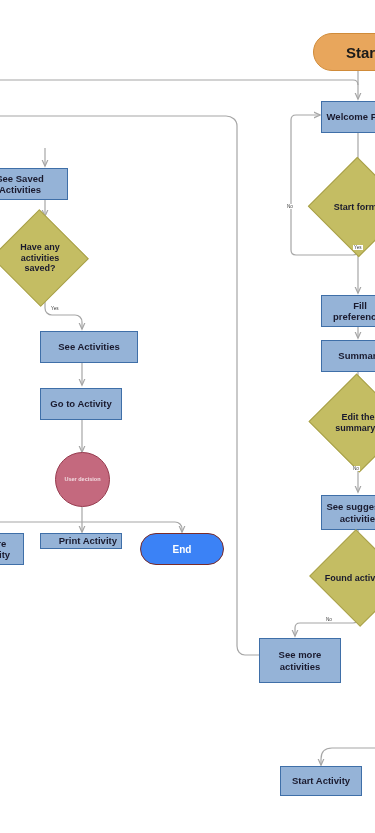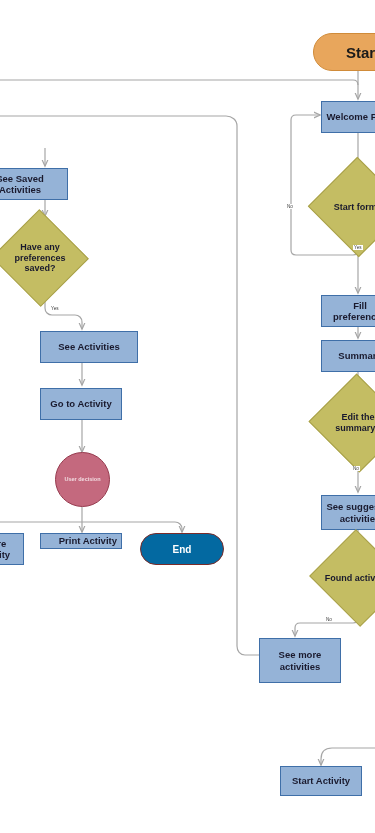--- a/index.html
+++ b/index.html
@@ -43,21 +43,21 @@
     display:flex;align-items:center;justify-content:center;
     font-weight:bold;
   }
   .start{
     background:#e8a65c;
     border:1.4px solid #d08b39;
     color:#1a1a1a;
     font-size:15px;
   }
   .end{
-    background:#0369a1;
+    background:#3b82f6;
     border:1.4px solid #7a2b29;
     color:#ffffff;
     font-size:10px;
   }
   .usercircle{
     border-radius:50%;
     background:#c4697e;
     border:1.6px solid #963a4e;
     color:#f3dde2;
     font-size:5.5px;
@@ -176,21 +176,21 @@
   <div class="node process" style="left:280px;top:766px;width:82px;height:30px;">
     <span>Start Activity</span>
   </div>
 
   <div class="node process" style="left:-28px;top:168px;width:96px;height:32px;">
     <span>See Saved Activities</span>
   </div>
 
   <div class="decision-wrap" style="left:5px;top:224px;width:70px;height:68px;">
     <div class="dia"></div>
-    <div class="dtext">Have any preferences saved?</div>
+    <div class="dtext">Have any activities saved?</div>
   </div>
   <div class="edge-label" style="left:50px;top:306px;">Yes</div>
 
   <div class="node process" style="left:40px;top:331px;width:98px;height:32px;">
     <span>See Activities</span>
   </div>
 
   <div class="node process" style="left:40px;top:388px;width:82px;height:32px;">
     <span>Go to Activity</span>
   </div>

